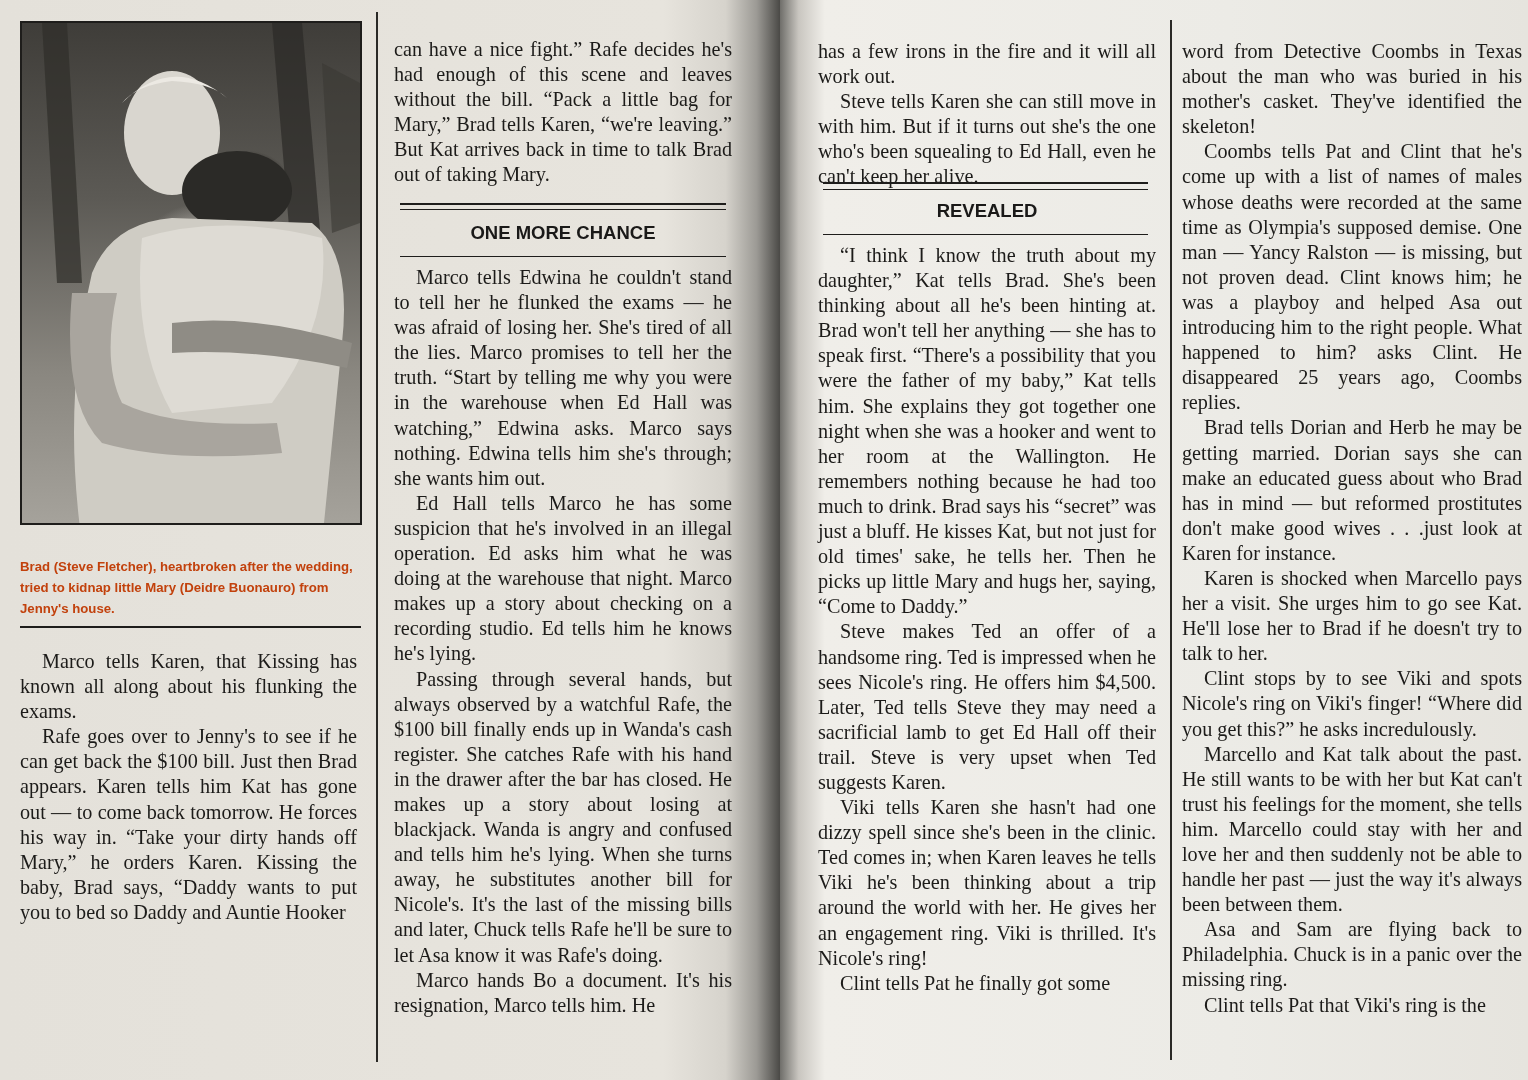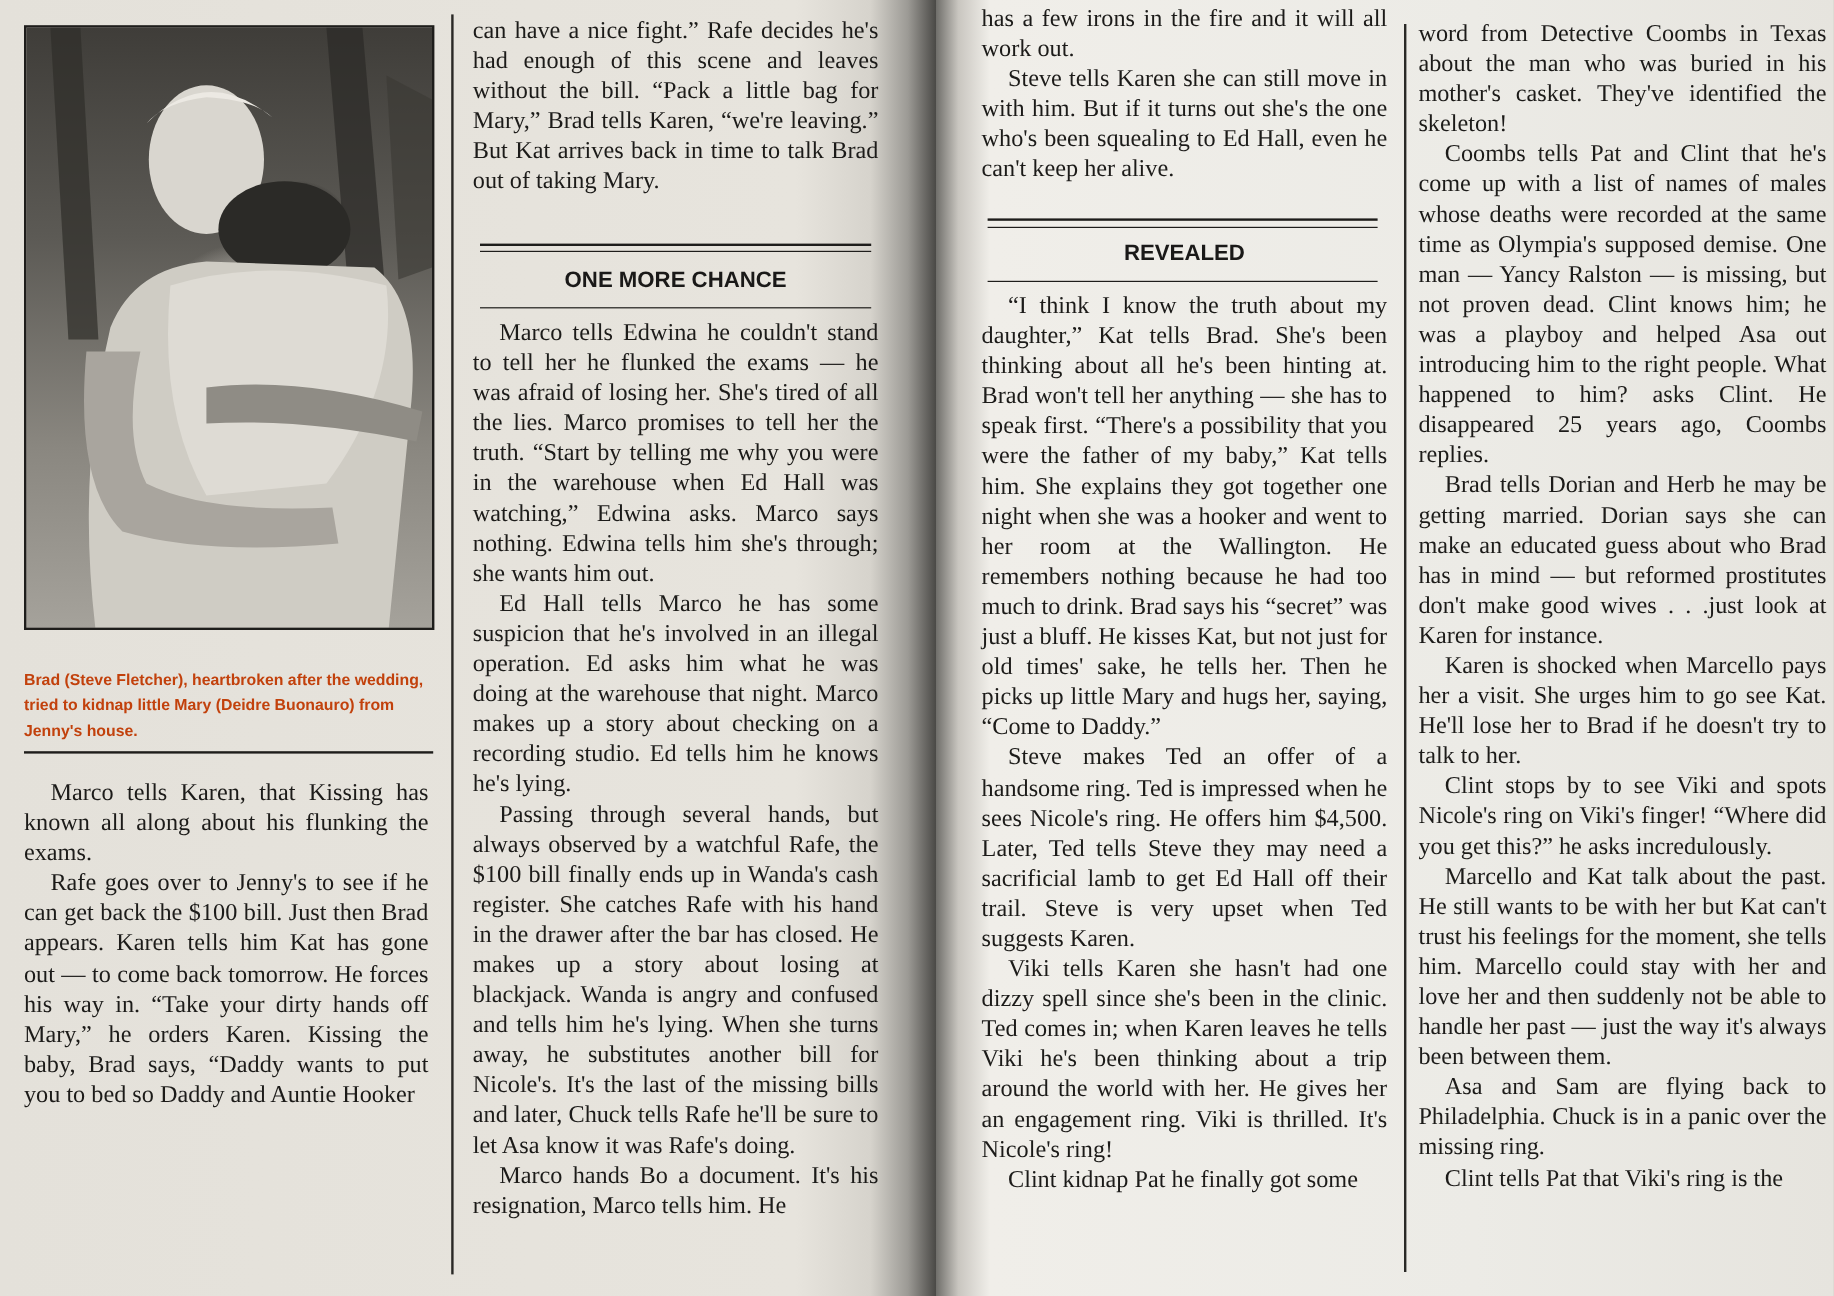--- a/index.html
+++ b/index.html
@@ -18,21 +18,21 @@
   }
   .page-right { left: 780px; width: 748px;
     background: linear-gradient(to right, #6f6e6a 0%, #c9c6c0 2.5%, #f0eee9 6%, #ecebe6 60%, #e6e4de 100%);
   }
   .col {
     position: absolute; top: 14px;
     font-size: 20.2px; line-height: 25.1px;
     text-align: justify; hyphens: manual;
   }
   .col p { margin: 0; text-indent: 22px; }
-  .col p.noindent { text-indent: 0; }
+  .col p.noindent { text-indent: 0; margin-top: 23px; }
   .rule-v {
     position: absolute; width: 2px; background: #2a2926;
   }
   .photo {
     position: absolute; left: 20px; top: 21px; width: 338px; height: 500px;
     border: 2px solid #1e1d1b;
     background:
       radial-gradient(ellipse 60px 75px at 150px 110px, #e8e6e0 0%, #d8d5ce 55%, rgba(0,0,0,0) 70%),
       radial-gradient(ellipse 120px 160px at 180px 300px, #dcd9d2 0%, #bdb9b2 50%, rgba(0,0,0,0) 75%),
       radial-gradient(ellipse 60px 50px at 225px 165px, #2e2c29 0%, #3b3935 60%, rgba(0,0,0,0) 75%),
@@ -96,33 +96,33 @@
 <div class="hrule" style="left:400px; top:209px; width:326px; height:1px;"></div>
 <div class="section-head" style="left:394px; top:222px; width:338px;">ONE MORE CHANCE</div>
 <div class="hrule" style="left:400px; top:256px; width:326px; height:1px;"></div>
 <div class="col" style="left:394px; top:265px; width:338px;">
   <p>Marco tells Edwina he couldn't stand to tell her he flunked the exams — he was afraid of losing her. She's tired of all the lies. Marco promises to tell her the truth. “Start by telling me why you were in the warehouse when Ed Hall was watching,” Edwina asks. Marco says nothing. Edwina tells him she's through; she wants him out.</p>
   <p>Ed Hall tells Marco he has some suspicion that he's involved in an illegal operation. Ed asks him what he was doing at the warehouse that night. Marco makes up a story about checking on a recording studio. Ed tells him he knows he's lying.</p>
   <p>Passing through several hands, but always observed by a watchful Rafe, the $100 bill finally ends up in Wanda's cash register. She catches Rafe with his hand in the drawer after the bar has closed. He makes up a story about losing at blackjack. Wanda is angry and confused and tells him he's lying. When she turns away, he substitutes another bill for Nicole's. It's the last of the missing bills and later, Chuck tells Rafe he'll be sure to let Asa know it was Rafe's doing.</p>
   <p>Marco hands Bo a document. It's his resignation, Marco tells him. He</p>
 </div>
 
-<div class="col" style="left:818px; top:4px; width:338px;">
+<div class="col" style="left:818px; top:16px; width:338px;">
   <p class="noindent">has a few irons in the fire and it will all work out.</p>
   <p>Steve tells Karen she can still move in with him. But if it turns out she's the one who's been squealing to Ed Hall, even he can't keep her alive.</p>
 </div>
 <div class="hrule" style="left:823px; top:182px; width:325px;"></div>
 <div class="hrule" style="left:823px; top:189px; width:325px; height:1px;"></div>
 <div class="section-head" style="left:818px; top:200px; width:338px;">REVEALED</div>
 <div class="hrule" style="left:823px; top:234px; width:325px; height:1px;"></div>
 <div class="col" style="left:818px; top:243px; width:338px;">
   <p>“I think I know the truth about my daughter,” Kat tells Brad. She's been thinking about all he's been hinting at. Brad won't tell her anything — she has to speak first. “There's a possibility that you were the father of my baby,” Kat tells him. She explains they got together one night when she was a hooker and went to her room at the Wallington. He remembers nothing because he had too much to drink. Brad says his “secret” was just a bluff. He kisses Kat, but not just for old times' sake, he tells her. Then he picks up little Mary and hugs her, saying, “Come to Daddy.”</p>
   <p>Steve makes Ted an offer of a handsome ring. Ted is impressed when he sees Nicole's ring. He offers him $4,500. Later, Ted tells Steve they may need a sacrificial lamb to get Ed Hall off their trail. Steve is very upset when Ted suggests Karen.</p>
   <p>Viki tells Karen she hasn't had one dizzy spell since she's been in the clinic. Ted comes in; when Karen leaves he tells Viki he's been thinking about a trip around the world with her. He gives her an engagement ring. Viki is thrilled. It's Nicole's ring!</p>
-  <p>Clint kidnap Pat he finally got some</p>
+  <p>Clint tells Pat he finally got some</p>
 </div>
 
 <div class="rule-v" style="left:1170px; top:20px; height:1040px;"></div>
 
 <div class="col" style="left:1182px; top:16px; width:340px;">
   <p class="noindent">word from Detective Coombs in Texas about the man who was buried in his mother's casket. They've identified the skeleton!</p>
   <p>Coombs tells Pat and Clint that he's come up with a list of names of males whose deaths were recorded at the same time as Olympia's supposed demise. One man — Yancy Ralston — is missing, but not proven dead. Clint knows him; he was a playboy and helped Asa out introducing him to the right people. What happened to him? asks Clint. He disappeared 25 years ago, Coombs replies.</p>
   <p>Brad tells Dorian and Herb he may be getting married. Dorian says she can make an educated guess about who Brad has in mind — but reformed prostitutes don't make good wives . . .just look at Karen for instance.</p>
   <p>Karen is shocked when Marcello pays her a visit. She urges him to go see Kat. He'll lose her to Brad if he doesn't try to talk to her.</p>
   <p>Clint stops by to see Viki and spots Nicole's ring on Viki's finger! “Where did you get this?” he asks incredulously.</p>

